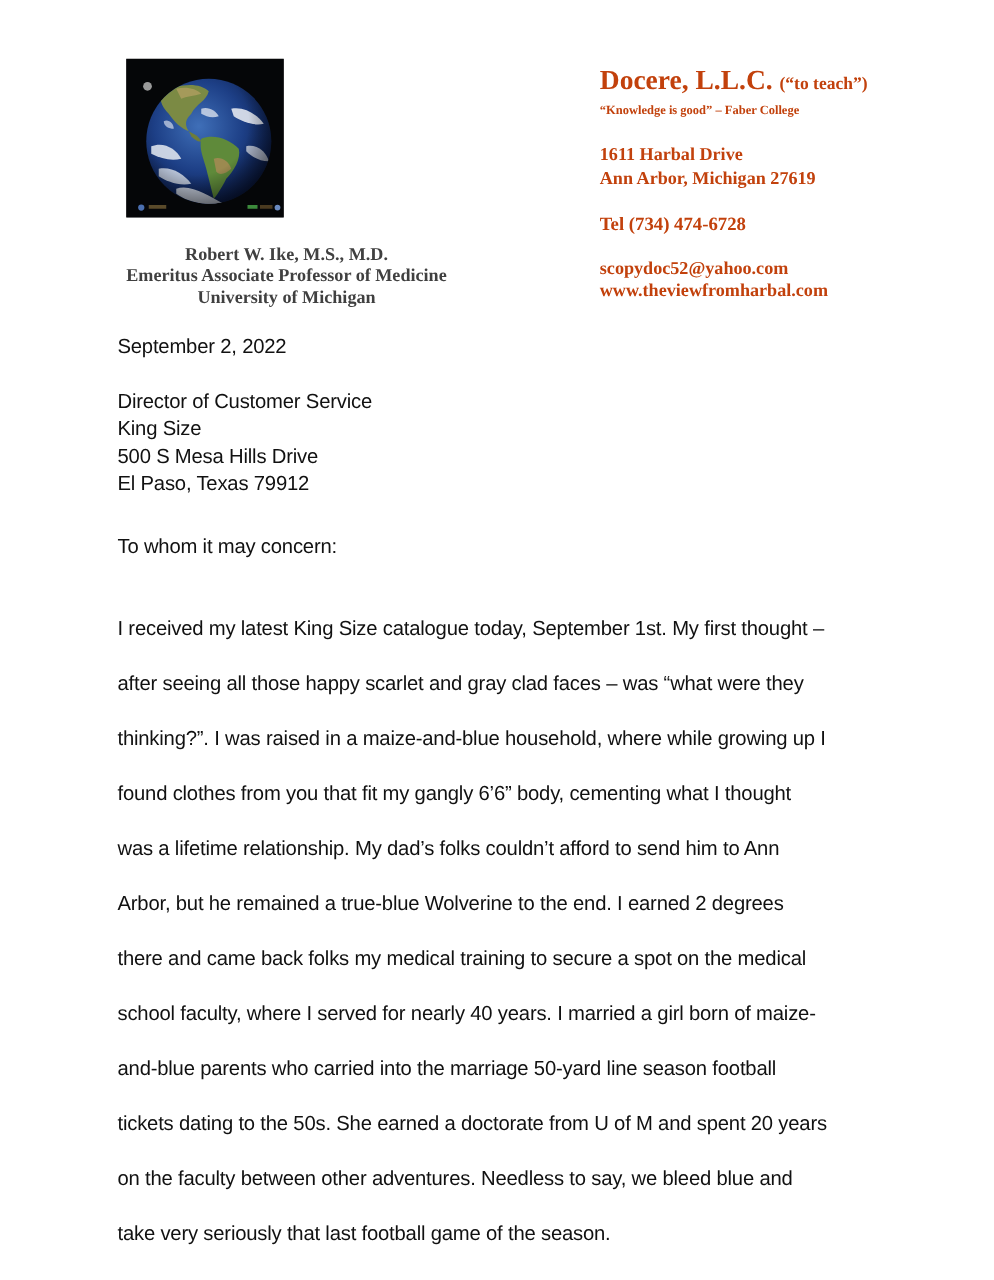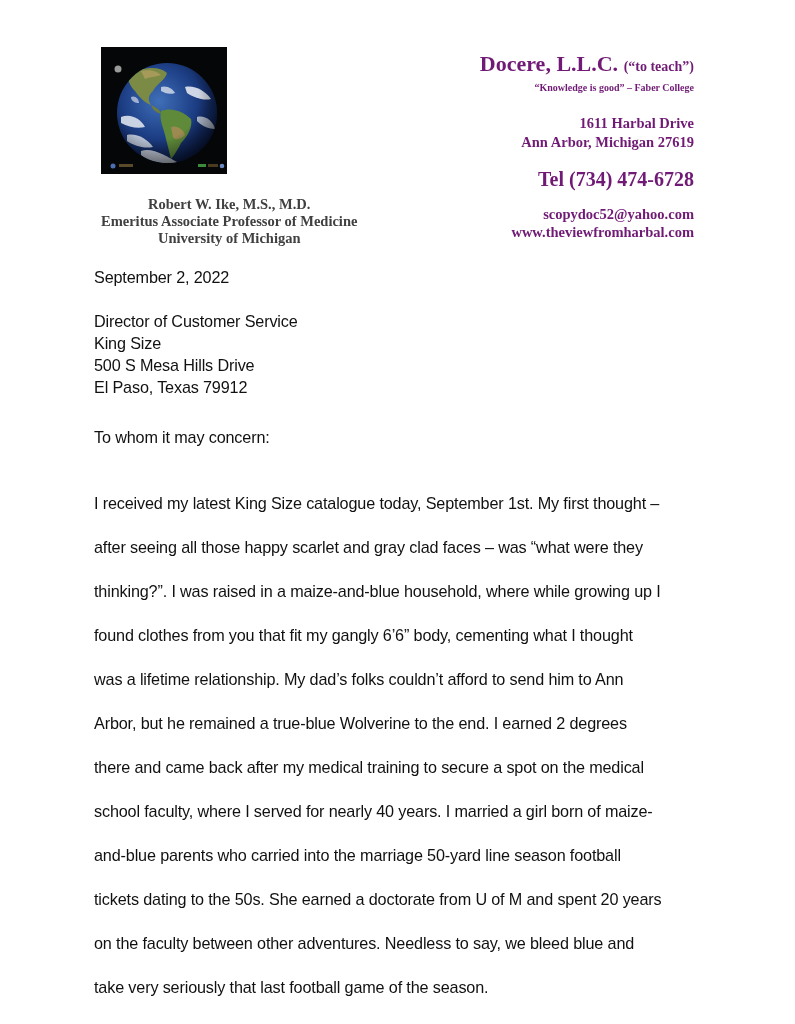--- a/index.html
+++ b/index.html
@@ -46,24 +46,23 @@
       color: #404040;
       text-align: center;
     }
     .author-block div { white-space: nowrap; }
 
     
     .company-block {
       position: absolute;
       right: 101px;
       top: 52px;
-      text-align: right;
       font-family: "Liberation Serif", "DejaVu Serif", serif;
       font-weight: bold;
-      color: #701a75;
+      color: #c2410c;
       white-space: nowrap;
     }
     .company-name-line {
       font-size: 22px;
       line-height: 24px;
     }
     .company-name-line .tagline-small {
       font-size: 14px;
     }
     .motto {
@@ -71,21 +70,21 @@
       line-height: 18px;
       margin-top: 0px;
     }
     .address-group {
       margin-top: 17px;
       font-size: 14.5px;
       line-height: 19px;
     }
     .phone {
       margin-top: 18px;
-      font-size: 20px;
+      font-size: 15px;
       line-height: 19px;
     }
     .contact-group {
       margin-top: 16px;
       font-size: 14.5px;
       line-height: 18px;
     }
 
     
     .letter {
@@ -195,21 +194,21 @@
 
     <div class="salutation">To whom it may concern:</div>
 
     <div class="para">
       <span class="ln">I received my latest King Size catalogue today, September 1st.  My first thought –</span>
       <span class="ln">after seeing all those happy scarlet and gray clad faces – was “what were they</span>
       <span class="ln">thinking?”.  I was raised in a maize-and-blue household, where while growing up I</span>
       <span class="ln">found clothes from you that fit my gangly 6’6” body, cementing what I thought</span>
       <span class="ln">was a lifetime relationship.  My dad’s folks couldn’t afford to send him to Ann</span>
       <span class="ln">Arbor, but he remained a true-blue Wolverine to the end.  I earned 2 degrees</span>
-      <span class="ln">there and came back after my medical training to secure a spot on the medical</span>
+      <span class="ln">there and came back folks my medical training to secure a spot on the medical</span>
       <span class="ln">school faculty, where I served for nearly 40 years.  I married a girl born of maize-</span>
       <span class="ln">and-blue parents who carried into the marriage 50-yard line season football</span>
       <span class="ln">tickets dating to the 50s.  She earned a doctorate from U of M and spent 20 years</span>
       <span class="ln">on the faculty between other adventures.  Needless to say, we bleed blue and</span>
       <span class="ln">take very seriously that last football game of the season.</span>
     </div>
 
   </div>
 
 </div>

